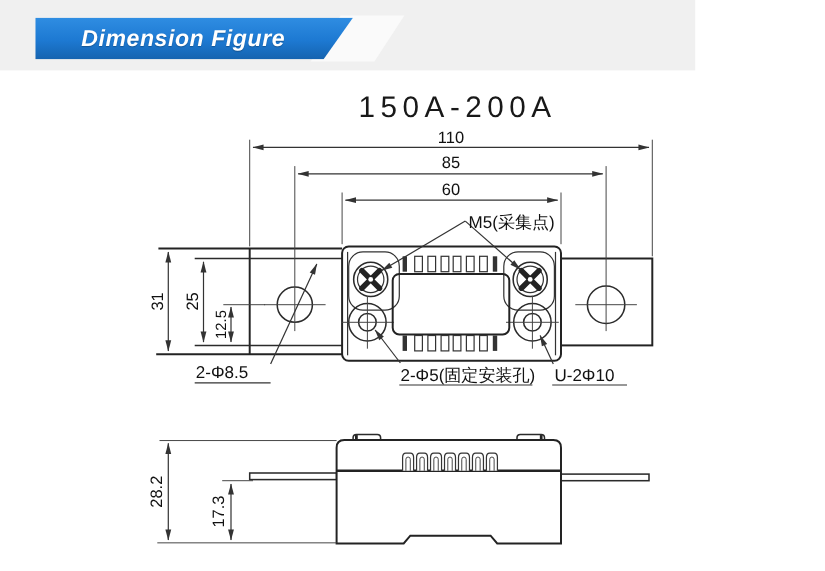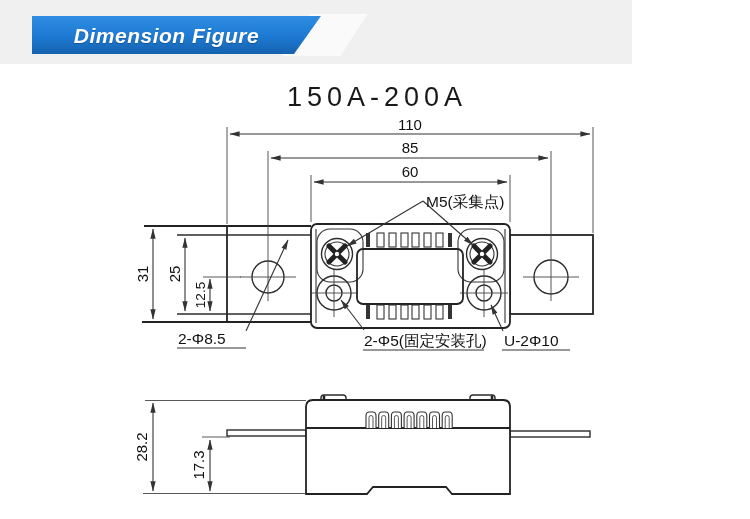--- a/index.html
+++ b/index.html
@@ -26,21 +26,21 @@
   }
   .banner span{padding-right:20px;}
   .logo{
     position:absolute;top:20px;right:22px;
     font-size:31px;font-weight:bold;letter-spacing:0px;line-height:30px;
   }
   .logo .c,.logo .g{color:#1c4587;}
   .logo .no{color:#cf2e21;}
   .logo sup{font-size:11px;color:#333;font-weight:normal;vertical-align:top;}
   .figure-title{
-    position:absolute;top:82px;left:377px;transform:translateX(-50%);
+    position:absolute;top:82px;left:416px;transform:translateX(-50%);
     font-size:27px;letter-spacing:5px;color:#181818;white-space:nowrap;
   }
   svg.drawing{position:absolute;left:0;top:0;}
   
   .thk{stroke:#232323;stroke-width:1.8;fill:none;}
   .thk2{stroke:#232323;stroke-width:2.2;fill:none;}
   .med{stroke:#2b2b2b;stroke-width:1.4;fill:none;}
   .ln{stroke:#333;stroke-width:1.1;fill:none;}
   .fine{stroke:#444;stroke-width:0.9;fill:none;}
   .wfill{fill:#ffffff;}

